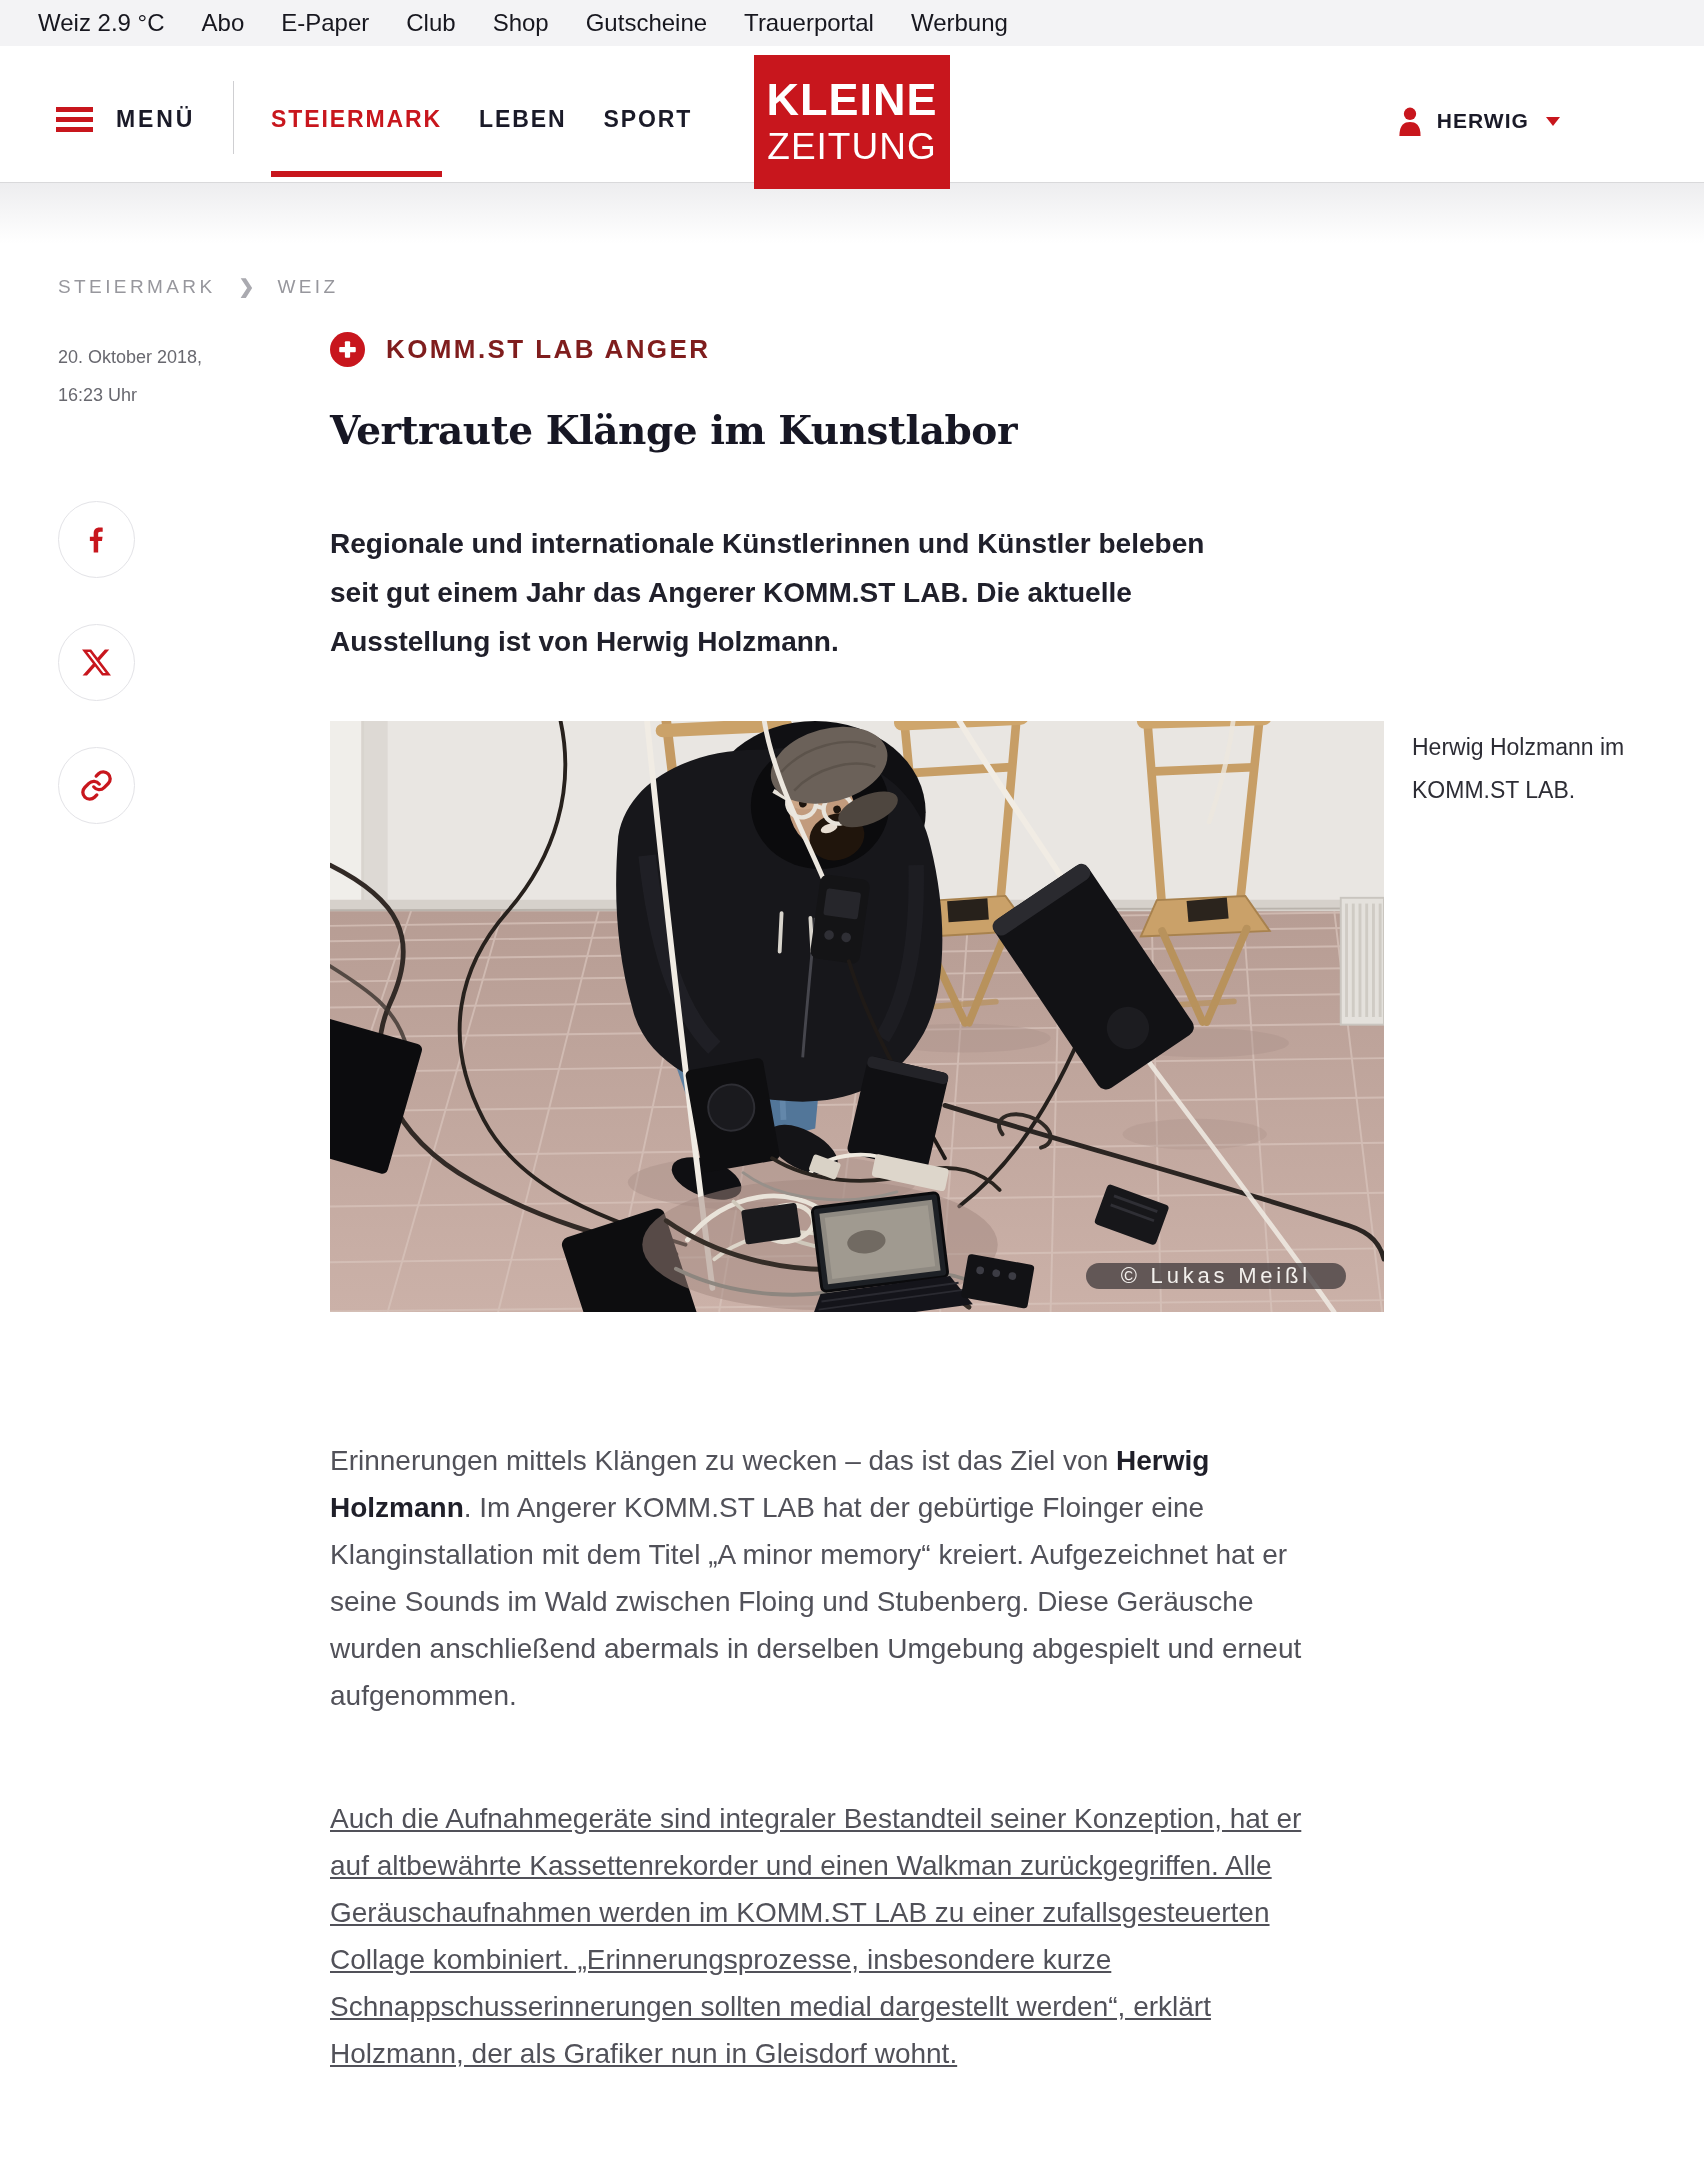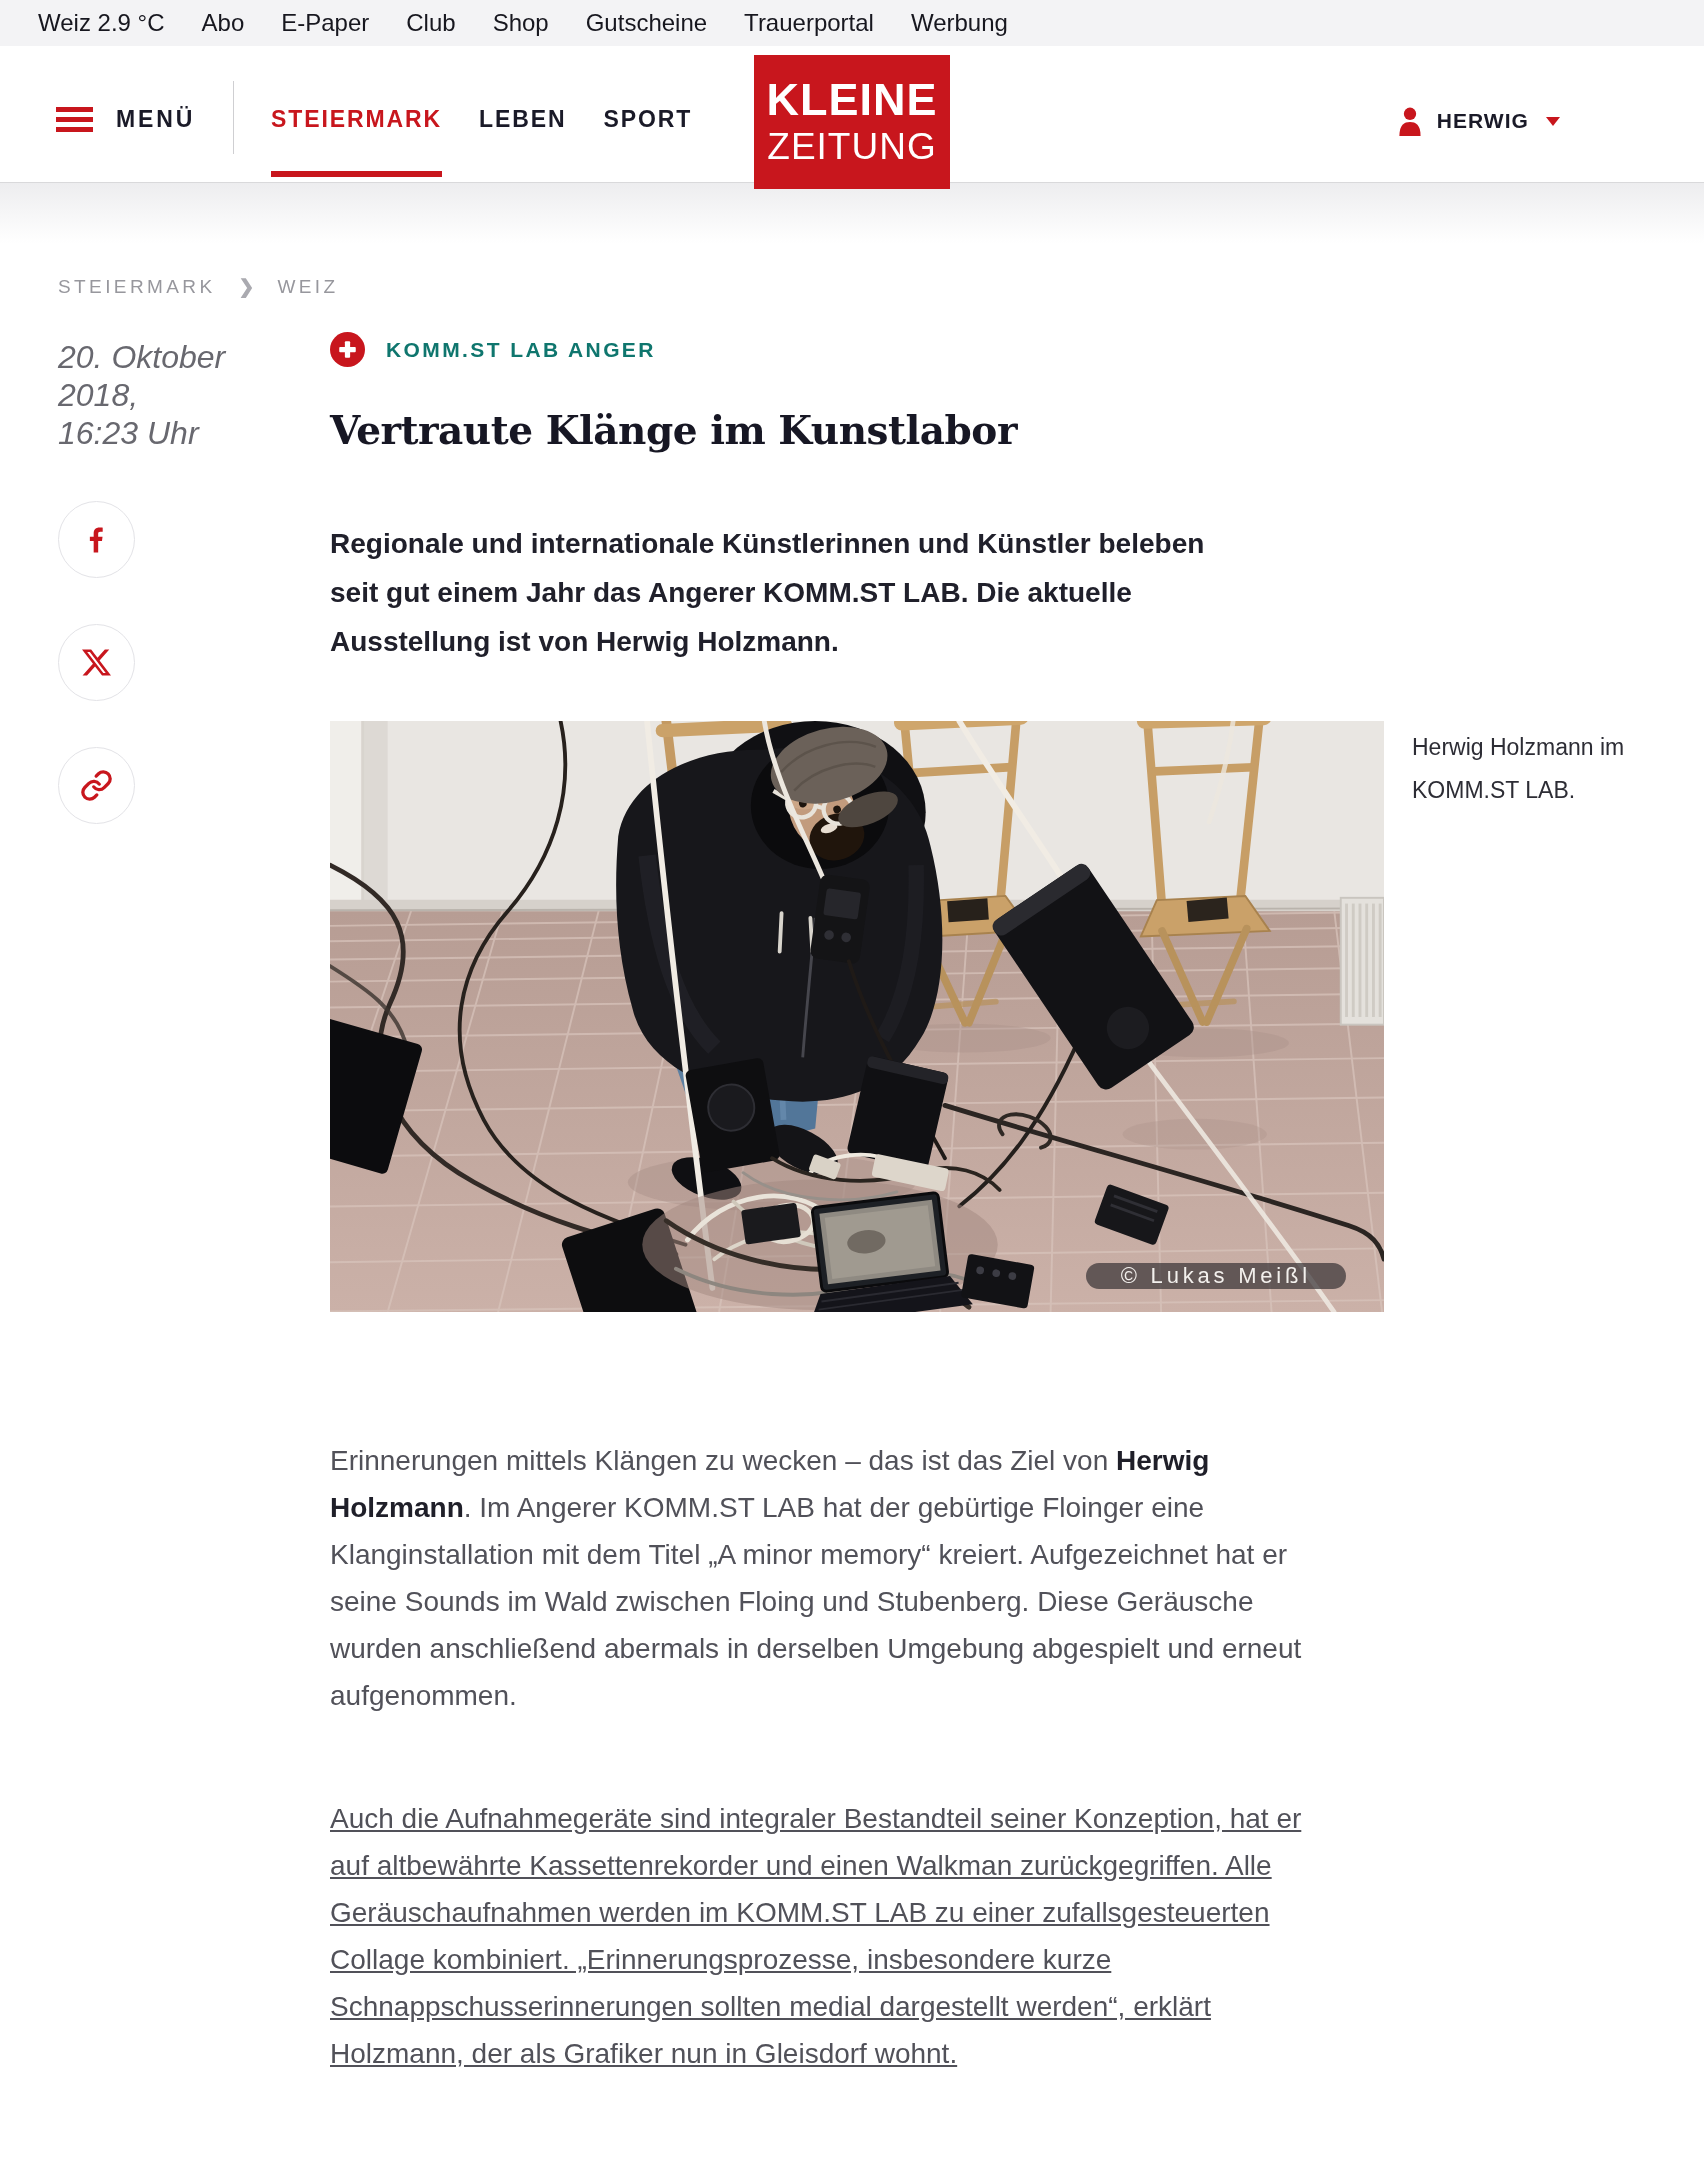--- a/index.html
+++ b/index.html
@@ -34,28 +34,28 @@
          border-top:9.6px solid #c8161d;margin-left:3.8px;}
 
   
   .crumbband{position:absolute;left:0;top:183px;width:1704px;height:144px;
              background:linear-gradient(#ededef,#ffffff 42%);}
   .crumbs{position:absolute;left:58px;top:92px;display:flex;align-items:center;gap:23px;}
   .crumb{font-size:19px;letter-spacing:3.4px;color:#97979d;cursor:pointer;}
   .crumb-sep{font-size:19px;font-weight:700;color:#aaaab0;}
 
   
-  .date{position:absolute;left:58px;top:338px;width:231px;font-size:32px;line-height:38px;color:#68686f;font-style:italic;}
+  .date{position:absolute;left:58px;top:338px;width:231px;font-size:18px;line-height:38px;color:#68686f;}
   .share{position:absolute;left:58px;width:75px;height:75px;border:1px solid #e3e3e7;border-radius:50%;
          background:#fff;display:flex;align-items:center;justify-content:center;cursor:pointer;}
   .share svg{display:block;}
   .share-f{top:501px;} .share-x{top:624px;} .share-link{top:747px;}
 
   .category{position:absolute;left:330px;top:332px;display:flex;align-items:center;gap:21px;cursor:pointer;}
-  .cat-label{font-size:21px;font-weight:700;letter-spacing:2.4px;color:#0f766e;}
+  .cat-label{font-size:26px;font-weight:700;letter-spacing:2.4px;color:#7f1d1d;}
 
   .title{position:absolute;left:330px;top:407px;width:1057px;
          font-family:"DejaVu Serif","Liberation Serif",serif;
          font-size:39px;font-weight:700;letter-spacing:-0.5px;color:#171724;}
 
   .lead{position:absolute;left:330px;top:519px;width:903px;
         font-size:28px;font-weight:700;line-height:49px;color:#20202b;}
 
   .figure{position:absolute;left:330px;top:721px;width:1054px;height:591px;overflow:hidden;background:#cdb4ab;}
   .figure svg{width:100%;height:100%;display:block;}

